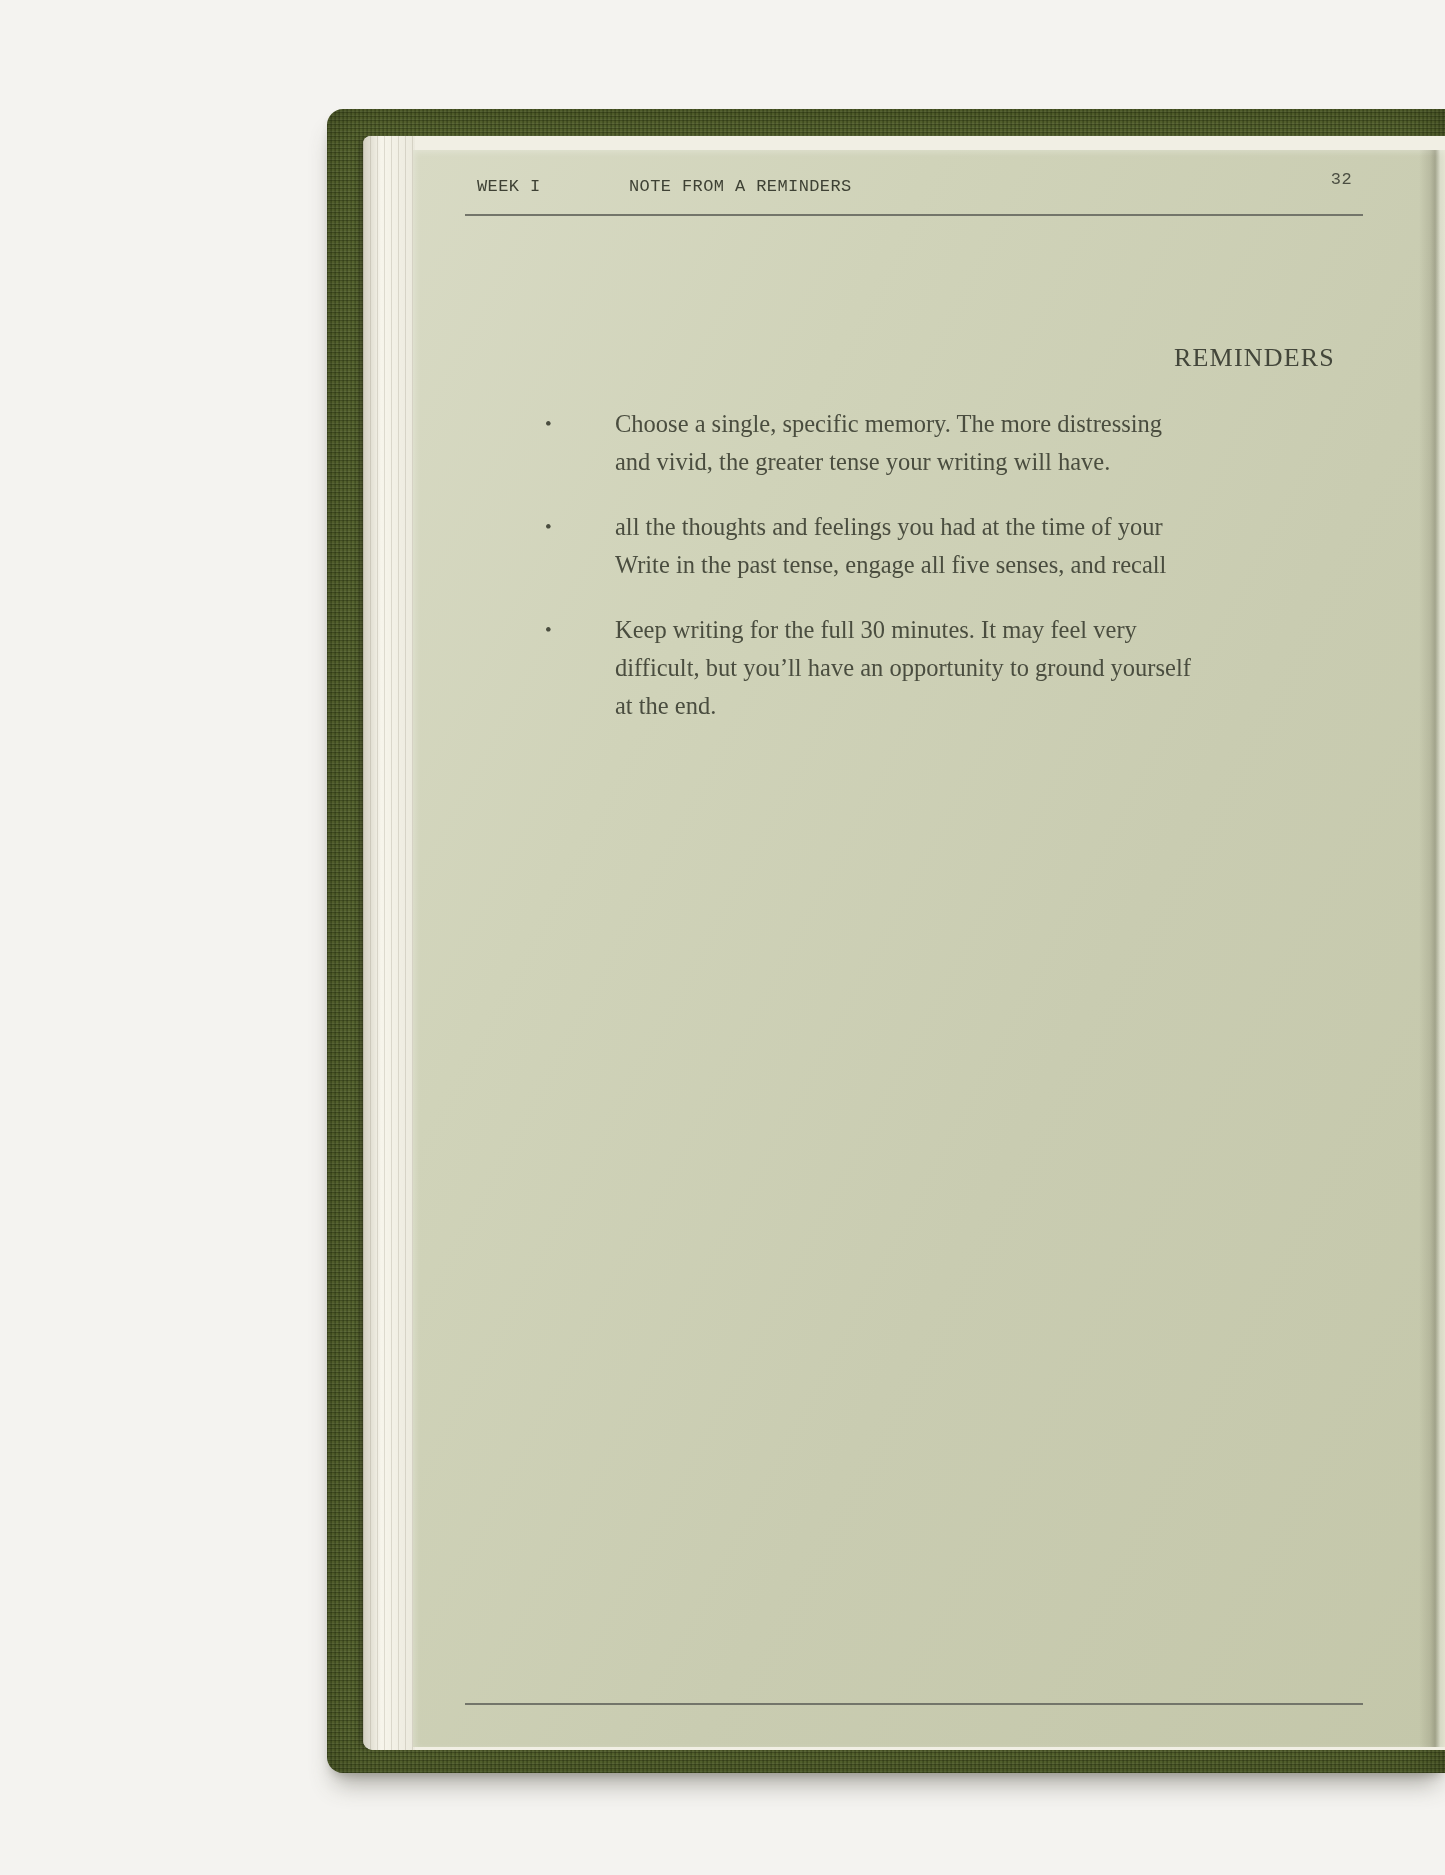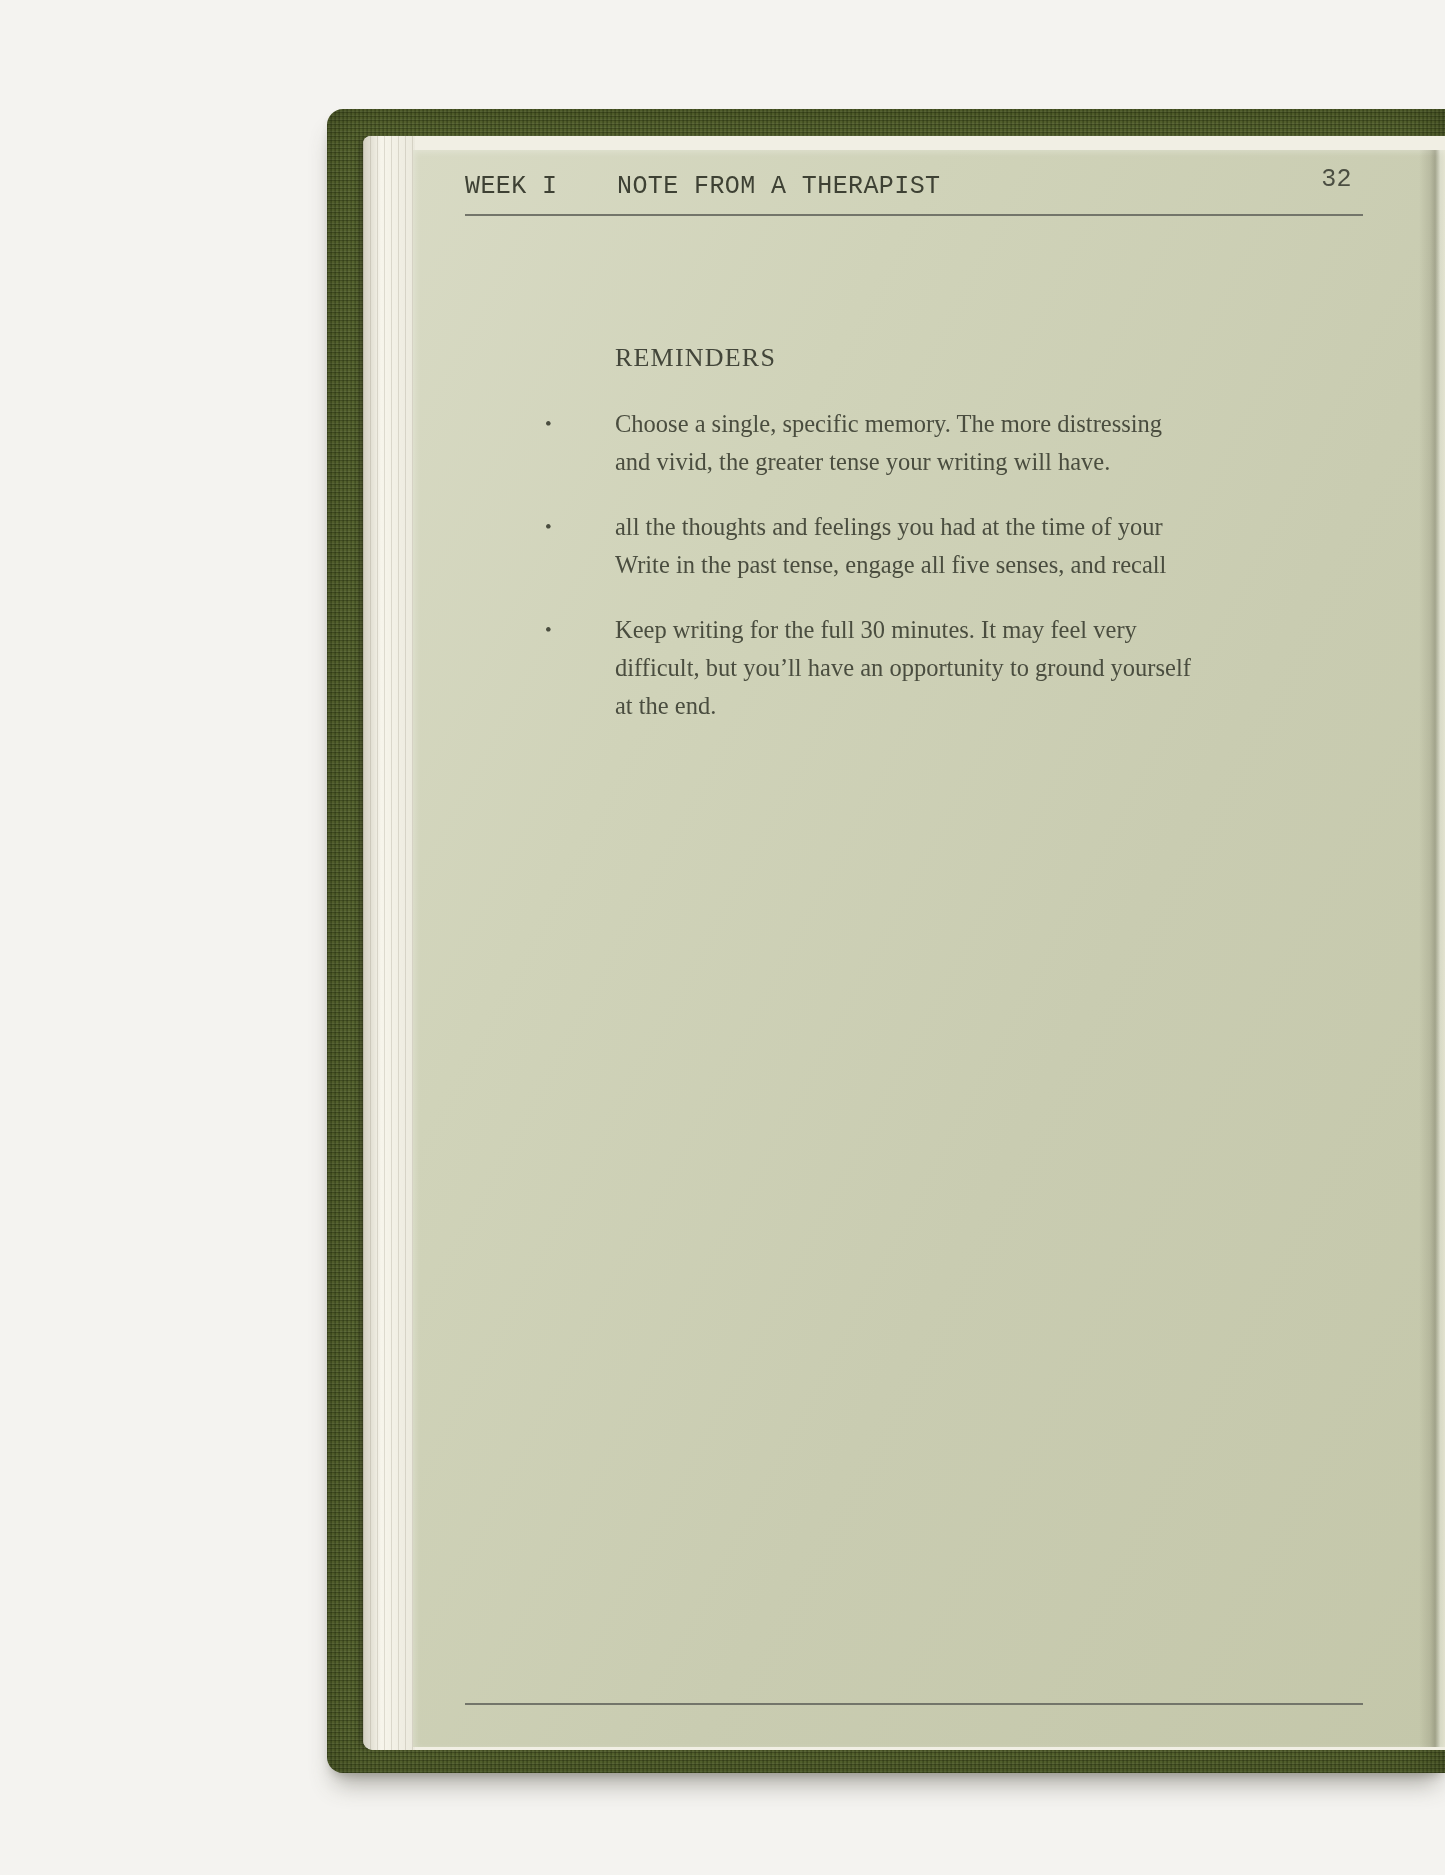--- a/index.html
+++ b/index.html
@@ -50,43 +50,45 @@
     background:linear-gradient(90deg,
       rgba(96,94,74,0) 0%,
       rgba(96,94,74,.16) 42%,
       rgba(66,64,48,.28) 62%,
       rgba(255,255,255,.32) 82%,
       rgba(243,241,227,.60) 100%);
   }
   .hdr-week,.hdr-section,.hdr-pagenum{
     position:absolute;
     font-family:"Liberation Mono", monospace;
-    font-size:25px;line-height:22px;
+    font-size:17px;line-height:22px;
     letter-spacing:0.4px;
     color:#3e4134;
+    margin-left:12px;
   }
   .hdr-week{left:52px;top:26px;}
   .hdr-section{left:204px;top:26px;}
   .hdr-pagenum{right:93px;top:19px;color:#4b4e42;}
   .rule{
     position:absolute;left:52px;width:898px;height:2px;
     background:#73756a;
   }
   .rule-top{top:64px;}
   .rule-bottom{top:1553px;}
   .content{
     position:absolute;left:202px;top:191px;width:720px;
     color:#4a4d3f;
   }
   .content h2{
     margin:0 0 30px 0;
     font-size:26px;line-height:34px;
     font-weight:500;
     letter-spacing:1.2px;
     color:#43463a;
+    text-align:right;
   }
   .content ul{list-style:none;margin:0;padding:0;}
   .content li{
     position:relative;
     margin:0 0 27px 0;
     font-size:24.5px;line-height:38px;
   }
   .bullet{
     position:absolute;left:-70px;top:0;
     font-size:19px;line-height:38px;
@@ -98,21 +100,21 @@
 
 <div class="stage">
   <div class="cover"></div>
   <div class="pages"></div>
 
   <div class="sheet">
     <div class="curl"></div>
 
     <div>
       <span class="hdr-week">WEEK I</span>
-      <span class="hdr-section">NOTE FROM A THERAPIST</span>
+      <span class="hdr-section">NOTE FROM A REMINDERS</span>
       <span class="hdr-pagenum">32</span>
       <div class="rule rule-top"></div>
     </div>
 
     <div class="content">
       <h2>REMINDERS</h2>
       <ul>
         <li>
           <span class="bullet">•</span>
           <span class="line">Choose a single, specific memory. The more distressing</span>

